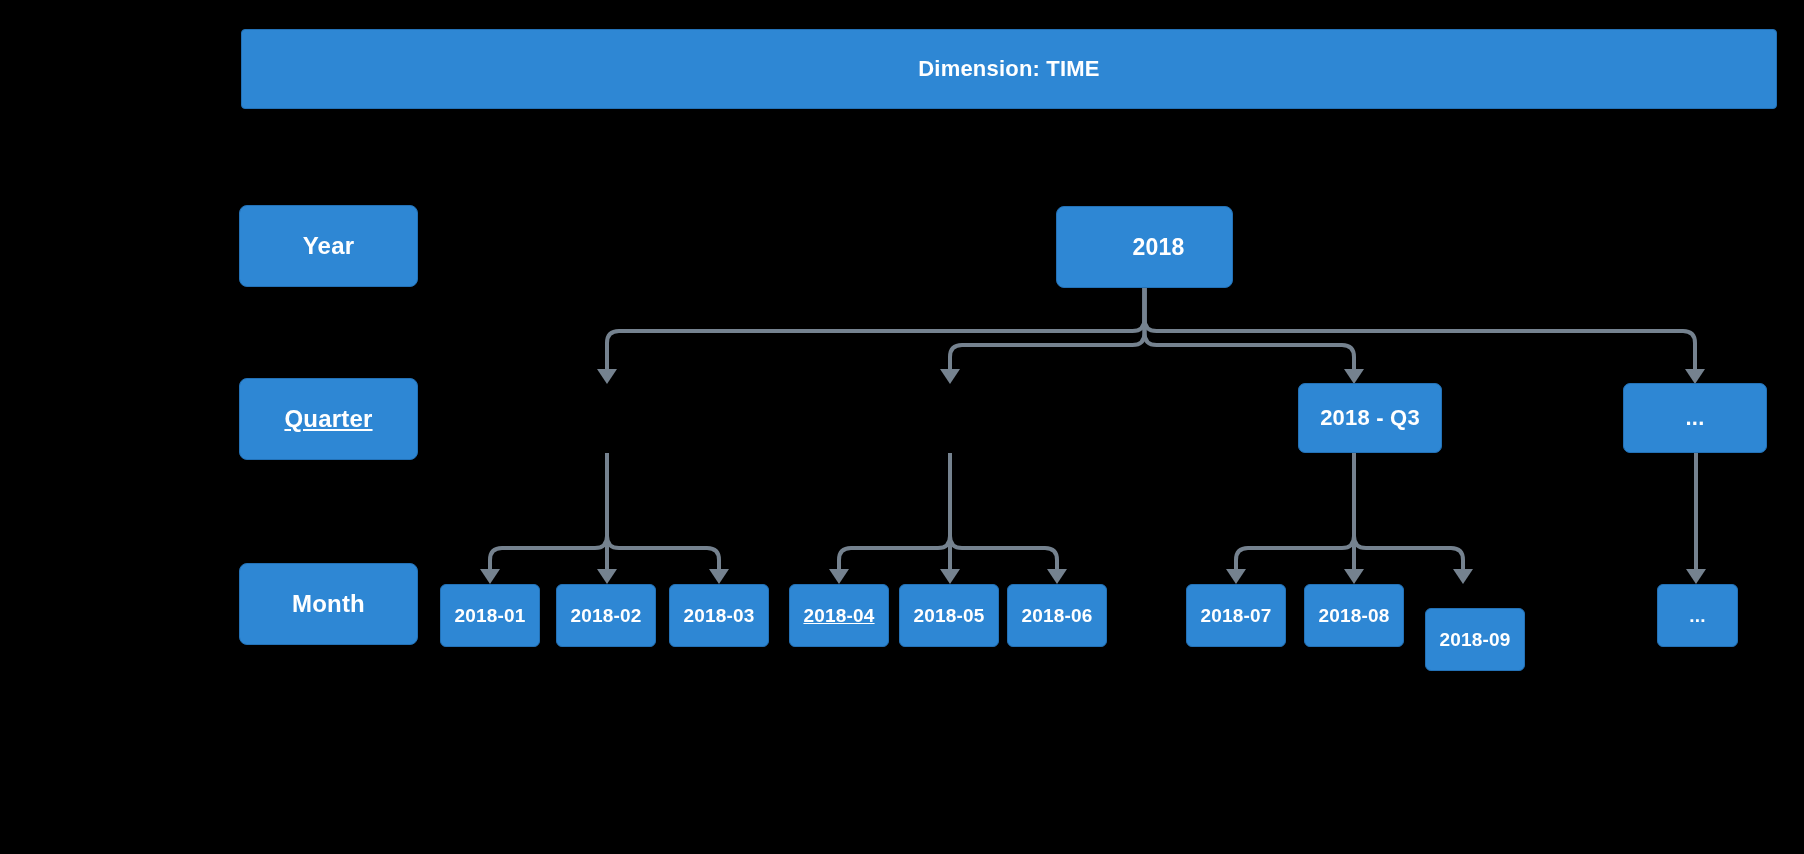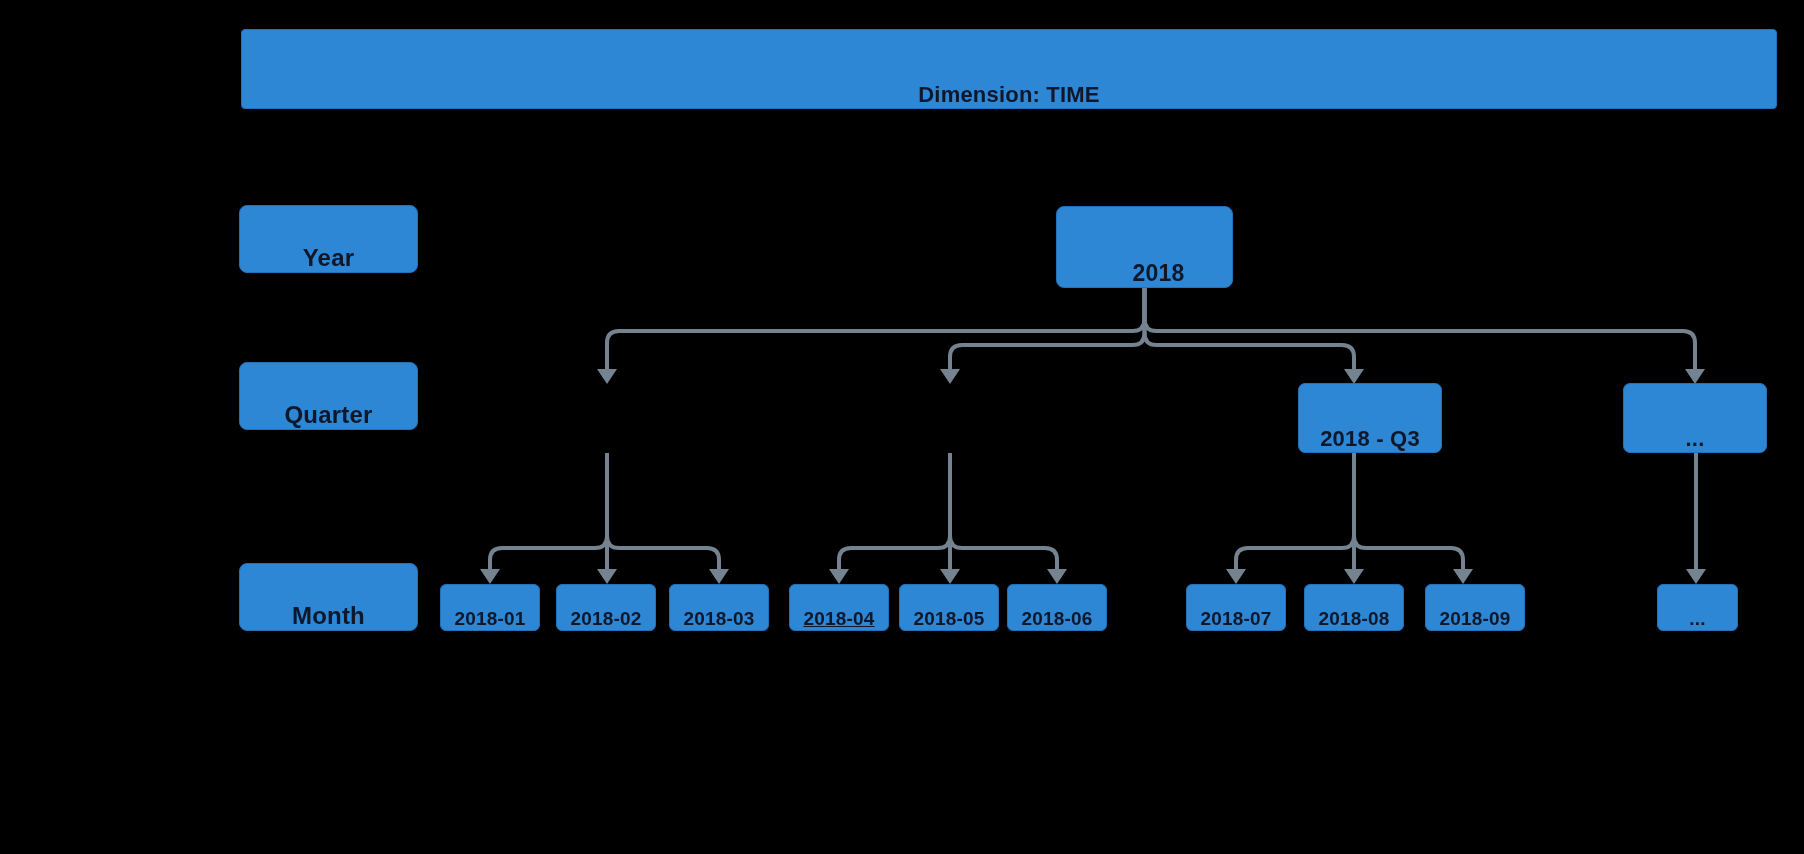--- a/index.html
+++ b/index.html
@@ -11,77 +11,77 @@
     position: relative;
     width: 1804px;
     height: 854px;
     background: #000000;
     overflow: hidden;
     font-family: "Liberation Sans", sans-serif;
   }
   .node {
     position: absolute;
     background: #2E87D4;
-    color: #0f172a;
+    color: #ffffff;
     display: flex;
-    align-items: flex-end;
+    align-items: center;
     justify-content: center;
     font-weight: bold;
     box-sizing: border-box;
     border: 1px solid #2371b6;
     letter-spacing: 0.2px;
     white-space: nowrap;
   }
   .banner {
     left: 241px; top: 29px;
     width: 1536px; height: 80px;
     border-radius: 4px;
     font-size: 22px;
   }
   .lvl-label {
     left: 239px;
-    width: 179px; height: 68px;
+    width: 179px; height: 82px;
     border-radius: 8px;
     font-size: 24px;
   }
   .lvl-year    { top: 205px; }
-  .lvl-quarter { top: 362px; }
+  .lvl-quarter { top: 378px; text-decoration: underline; }
   .lvl-month   { top: 563px; }
   .year-node {
     left: 1056px; top: 206px;
     width: 177px; height: 82px;
     border-radius: 8px;
     font-size: 23px;
     padding-left: 28px;
   }
   .q-node {
     top: 383px;
     width: 144px; height: 70px;
     border-radius: 7px;
     font-size: 22px;
   }
   .q1 { left: 535px; }
   .q2 { left: 878px; }
   .q3 { left: 1282px; margin-left: 16px; }
   .q4 { left: 1623px; }
   .m-node {
     top: 584px;
-    width: 100px; height: 47px;
+    width: 100px; height: 63px;
     border-radius: 6px;
     font-size: 19px;
   }
   .m1  { left: 440px; }
   .m2  { left: 556px; }
   .m3  { left: 669px; }
   .m4  { left: 789px; text-decoration: underline; }
   .m5  { left: 899px; }
   .m6  { left: 1007px; }
   .m7  { left: 1186px; }
   .m8  { left: 1304px; }
-  .m9  { left: 1425px; }
+  .m9  { left: 1425px; margin-top: 24px; }
   .m10 { left: 1657px; width: 81px; }
   .connectors {
     position: absolute;
     left: 0; top: 0;
     width: 1804px; height: 854px;
     pointer-events: none;
   }
   .connectors path {
     fill: none;
     stroke: #75828F;

